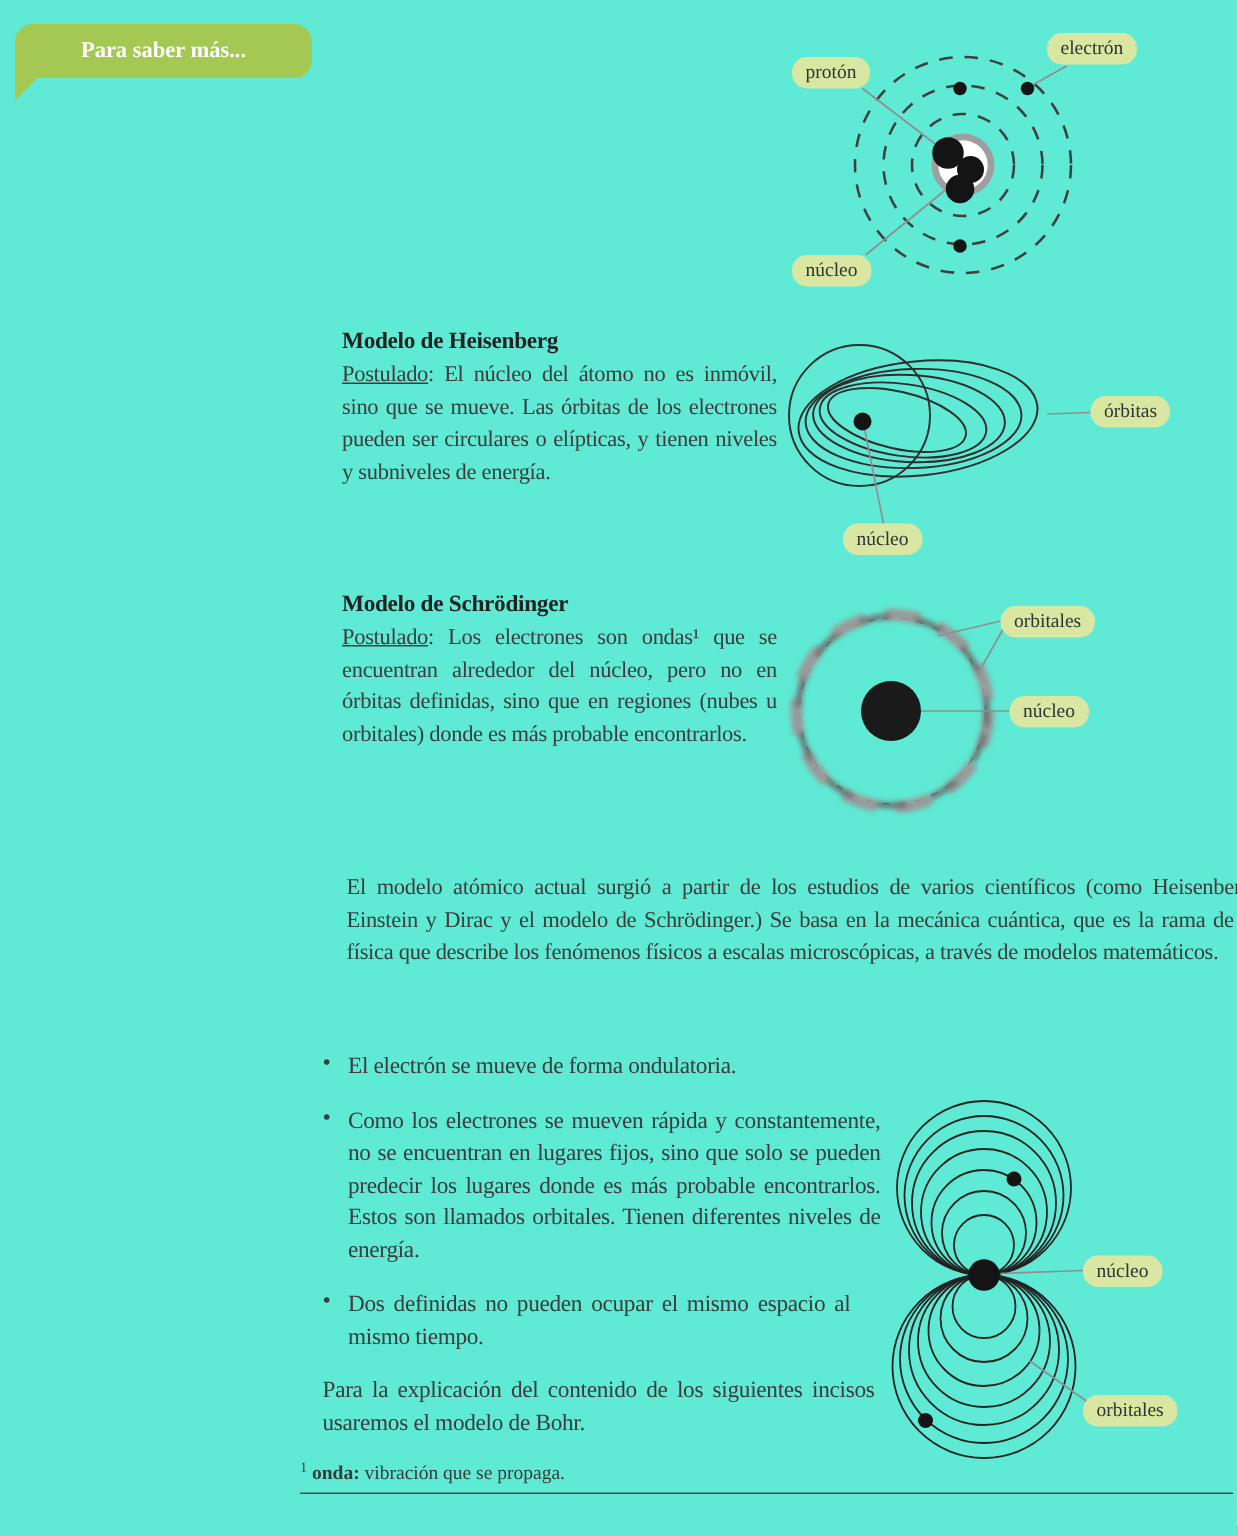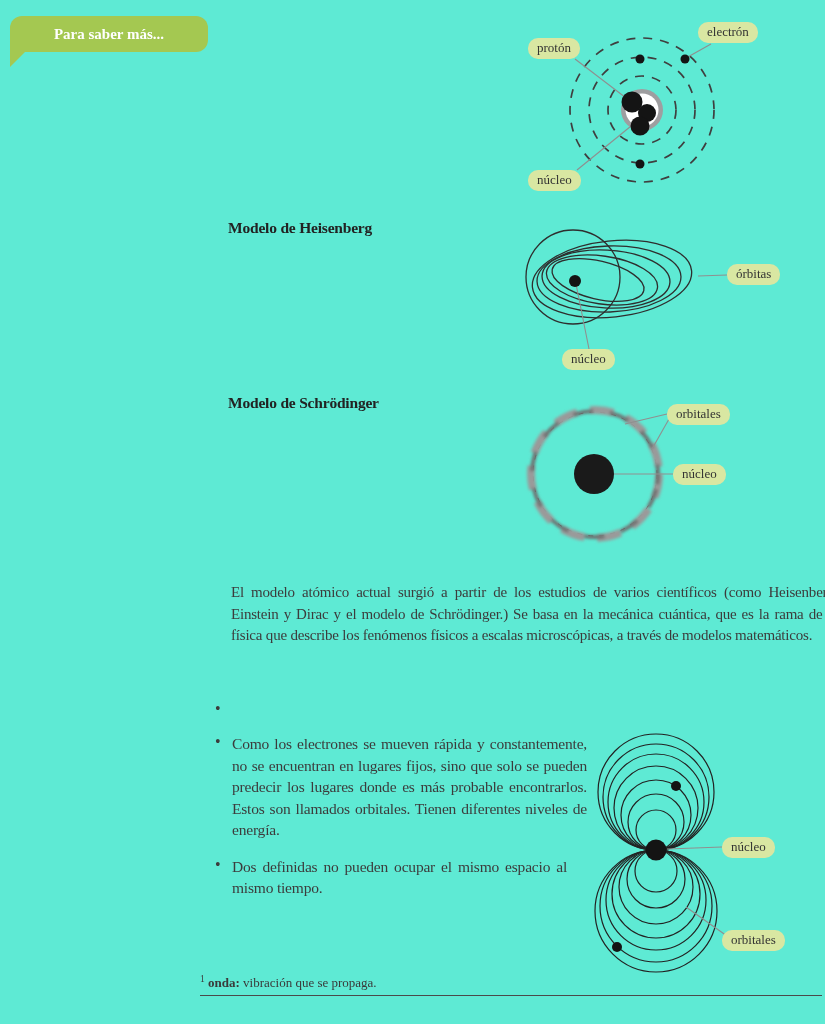--- a/index.html
+++ b/index.html
@@ -85,20 +85,21 @@
         <circle cx="125" cy="152" r="4.5"></circle>
       </g>
     </svg>
     <div class="pill" style="left:13px; top:26px;">protón</div>
     <div class="pill" style="left:183px; top:10px;">electrón</div>
     <div class="pill" style="left:13px; top:158px;">núcleo</div>
   </div>
 
   <section class="model" style="top:219px">
     <h3>Modelo de Heisenberg</h3>
+    <p><span class="u">Postulado</span><span>: El núcleo del átomo no es inmóvil, sino que se mueve. Las órbitas de los electrones pueden ser circulares o elípticas, y tienen niveles y subniveles de energía.</span></p>
   </section>
 
   <div class="diagram" style="left:512px; top:222px; width:313px; height:152px;">
     <svg width="313" height="152" viewBox="0 0 313 152">
       <g fill="none" stroke="#2e2e2e" stroke-width="1.3">
         <circle cx="61" cy="55" r="47"></circle>
         <ellipse cx="100" cy="57" rx="80" ry="38" transform="rotate(-6 100 57)"></ellipse>
         <ellipse cx="97" cy="57" rx="72" ry="33" transform="rotate(-2 97 57)"></ellipse>
         <ellipse cx="94" cy="57" rx="64" ry="29" transform="rotate(3 94 57)"></ellipse>
         <ellipse cx="90" cy="58" rx="56" ry="24" transform="rotate(8 90 58)"></ellipse>
@@ -109,20 +110,21 @@
         <line x1="64" y1="62" x2="77" y2="127"></line>
       </g>
       <circle cx="63" cy="59" r="6" fill="#141414"></circle>
     </svg>
     <div class="pill" style="left:215px; top:42px;">órbitas</div>
     <div class="pill" style="left:50px; top:127px;">núcleo</div>
   </div>
 
   <section class="model" style="top:394px">
     <h3>Modelo de Schrödinger</h3>
+    <p><span class="u">Postulado</span><span>: Los electrones son ondas¹ que se encuentran alrededor del núcleo, pero no en órbitas definidas, sino que en regiones (nubes u orbitales) donde es más probable encontrarlos.</span></p>
   </section>
 
   <div class="diagram" style="left:515px; top:392px; width:310px; height:176px;">
     <svg width="310" height="176" viewBox="0 0 310 176">
       <defs>
         <filter id="blur1" x="-20%" y="-20%" width="140%" height="140%">
             <feGaussianBlur stdDeviation="1.6"></feGaussianBlur>
           </filter>
       </defs>
       <circle cx="80" cy="82" r="62" fill="none" stroke="#555555" stroke-width="1" stroke-dasharray="5 6"></circle>
@@ -140,29 +142,31 @@
     <div class="pill" style="left:152px; top:12px;">orbitales</div>
     <div class="pill" style="left:158px; top:72px;">núcleo</div>
   </div>
 
   <p class="para" style="left:215px; top:566px; width:607px;">El modelo atómico actual surgió a partir de los estudios de varios científicos (como Heisenberg, Einstein y Dirac y el modelo de Schrödinger.) Se basa en la mecánica cuántica, que es la rama de la física que describe los fenómenos físicos a escalas microscópicas, a través de modelos matemáticos.</p>
 
 
   <div class="flow">
     <div class="bullet">
       <span class="dot">•</span>
+      <p>El electrón se mueve de forma ondulatoria.</p>
     </div>
     <div class="bullet">
       <span class="dot">•</span>
       <p>Como los electrones se mueven rápida y constantemente, no se encuentran en lugares fijos, sino que solo se pueden predecir los lugares donde es más probable encontrarlos. Estos son llamados orbitales. Tienen diferentes niveles de energía.</p>
     </div>
     <div class="bullet" style="margin-bottom:14px; width:352px;">
       <span class="dot">•</span>
       <p>Dos definidas no pueden ocupar el mismo espacio al mismo tiempo.</p>
     </div>
+    <p class="closing" style="width:368px;">Para la explicación del contenido de los siguientes incisos usaremos el modelo de Bohr.</p>
   </div>
 
   <div class="diagram" style="left:585px; top:725px; width:240px; height:268px;">
     <svg width="240" height="268" viewBox="0 0 240 268">
       <g fill="none" stroke="#222222" stroke-width="1.2">
         <circle cx="71" cy="105" r="20"></circle>
         <circle cx="71" cy="97" r="28"></circle>
         <circle cx="71" cy="90" r="35"></circle>
         <circle cx="71" cy="83" r="42"></circle>
         <circle cx="71" cy="77" r="48"></circle>

